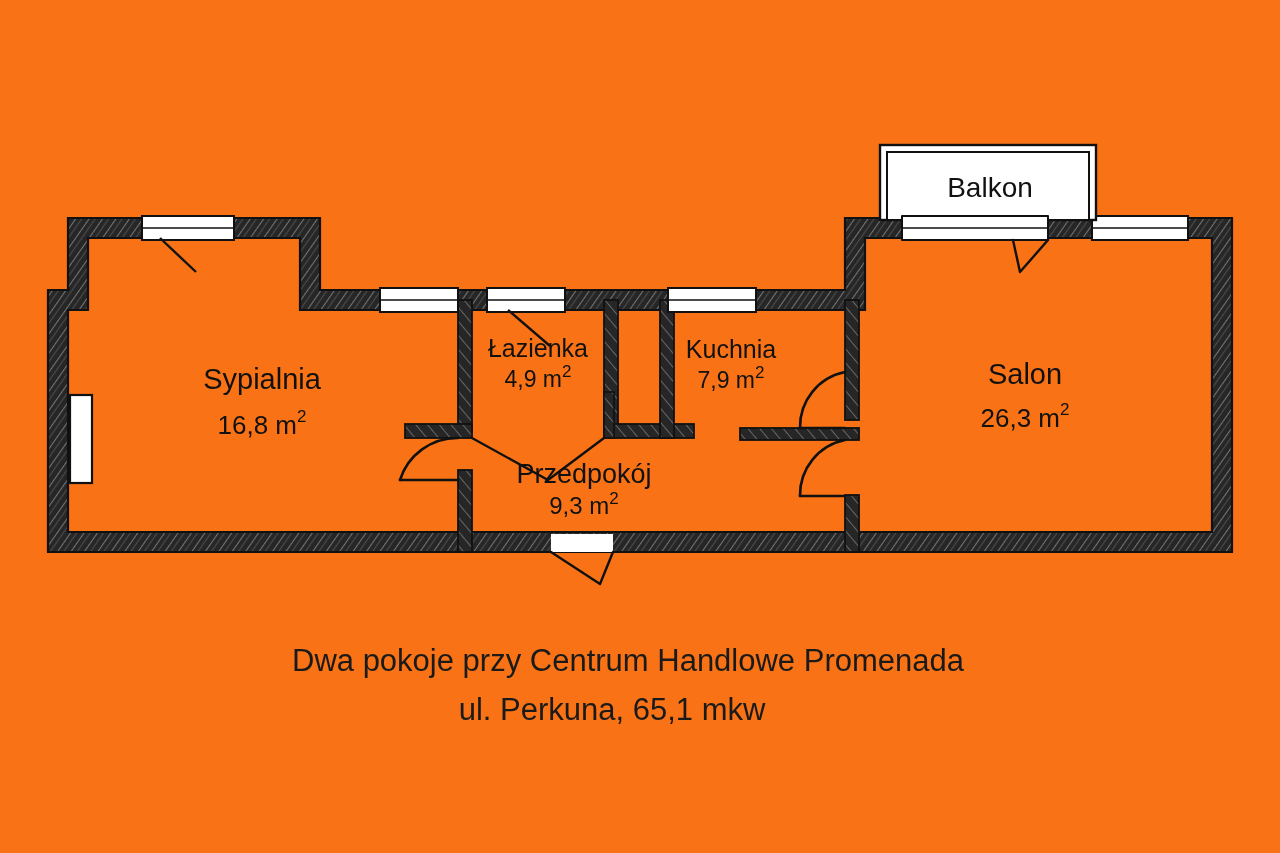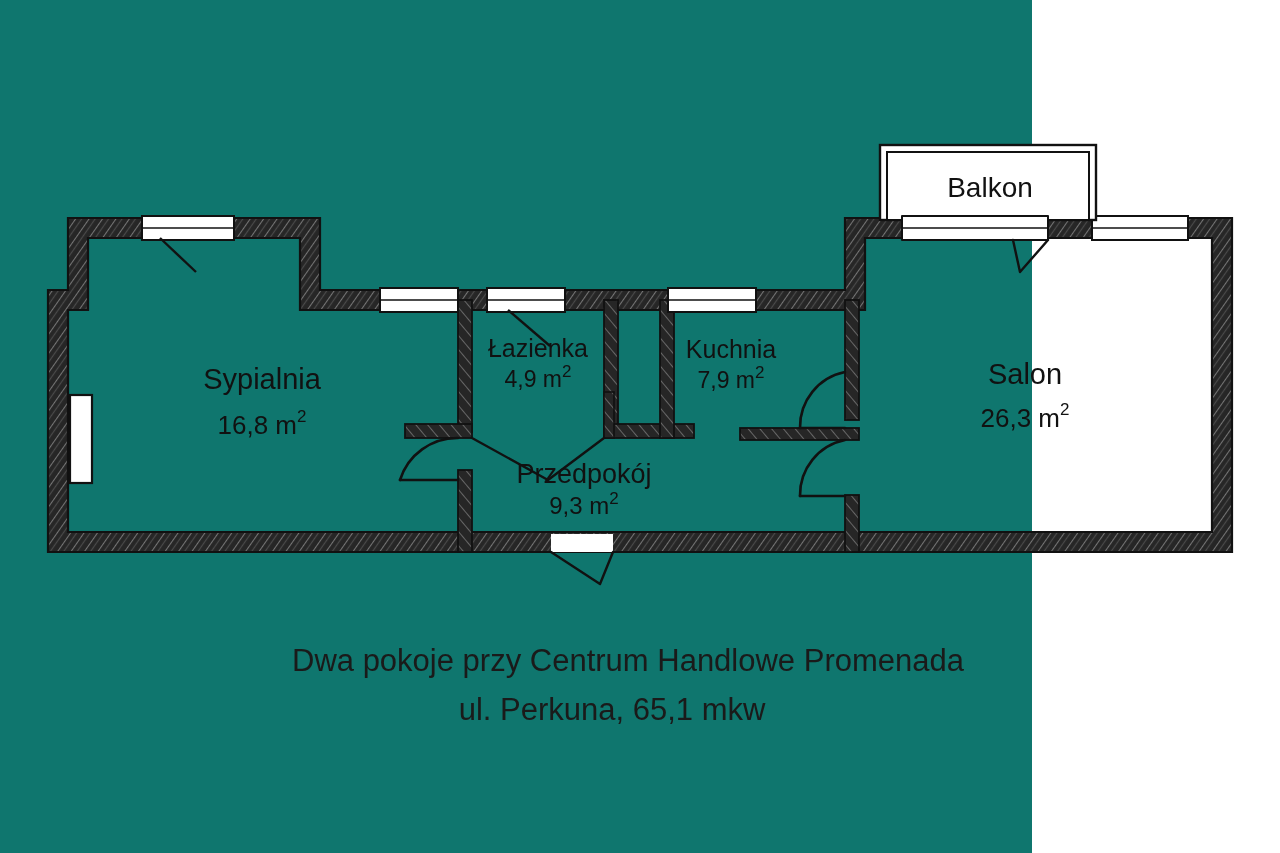--- a/index.html
+++ b/index.html
@@ -9,23 +9,23 @@
   }
   body {
     width: 1280px;
     height: 853px;
     font-family: "Liberation Sans", sans-serif;
     color: #1a1a1a;
     overflow: hidden;
   }
   #plan-root {
     position: relative;
-    width: 1032px;
+    width: 1280px;
     height: 853px;
-    background: #0f766e;
+    background: #f97316;
   }
   #floorplan-svg {
     position: absolute;
     left: 0;
     top: 0;
     width: 1280px;
     height: 853px;
     display: block;
   }
   .room-label-name {

